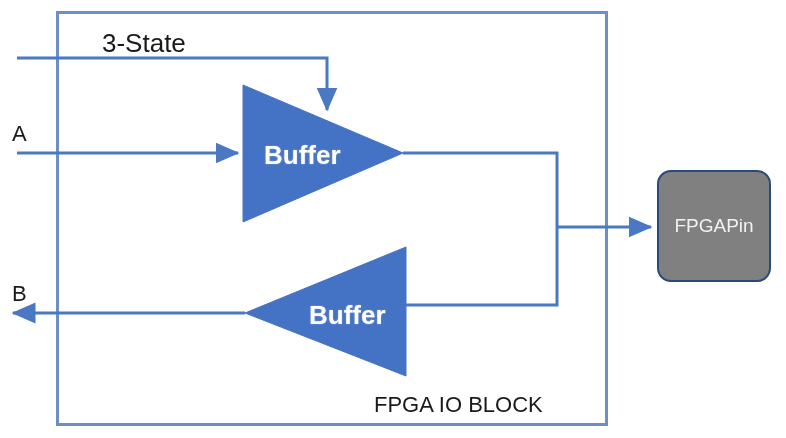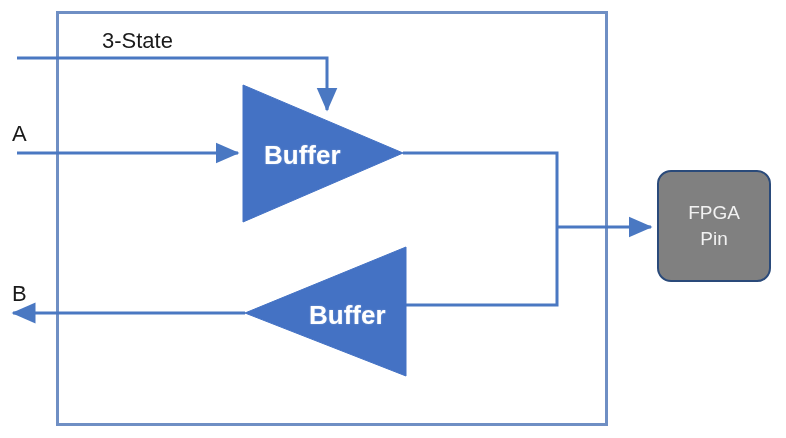--- a/index.html
+++ b/index.html
@@ -25,21 +25,21 @@
   .txt {
     position: absolute;
     white-space: nowrap;
   }
   .label-signal {
     font-size: 22px;
     color: #1a1a1a;
     font-weight: 400;
   }
   .label-tristate {
-    font-size: 22px;
+    font-size: 26px;
     color: #1a1a1a;
     font-weight: 400;
   }
   .label-buffer {
     font-size: 26px;
     color: #ffffff;
     font-weight: bold;
     text-shadow: 0 0 2px rgba(255,255,255,0.35);
   }
   .label-block {
@@ -56,21 +56,21 @@
     position: absolute;
     left: 657px;
     top: 170px;
     width: 114px;
     height: 112px;
     background: #808080;
     border: 2px solid #2a4a7a;
     border-radius: 14px;
     box-sizing: border-box;
     display: flex;
-    flex-direction: column;
+    flex-direction: row;
     align-items: center;
     justify-content: center;
   }
 </style>
 </head>
 <body>
 
 <div id="canvas">
 
   <svg id="diagram-svg" viewBox="0 0 786 438">
@@ -106,19 +106,20 @@
   <div class="txt label-tristate" style="left:102px; top:28px;">3-State</div>
 
   <div class="txt label-signal" style="left:12px; top:121px;">A</div>
 
   <div class="txt label-signal" style="left:12px; top:281px;">B</div>
 
   <div class="txt label-buffer" style="left:264px; top:140px;">Buffer</div>
 
   <div class="txt label-buffer" style="left:309px; top:300px;">Buffer</div>
 
+  <div class="txt label-block" style="left:374px; top:392px;">FPGA IO BLOCK</div>
 
   <div class="pin-box">
     <div class="label-pin">FPGA</div>
     <div class="label-pin">Pin</div>
   </div>
 
 </div>
 
 </body></html>

